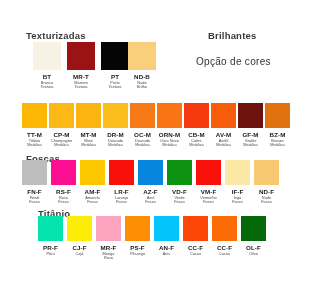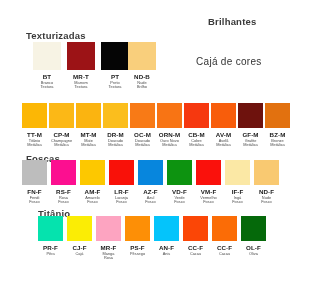--- a/index.html
+++ b/index.html
@@ -70,21 +70,21 @@
     line-height: 4.4px;
     text-align: center;
     margin-top: 1px;
     white-space: pre-line;
   }
 
   
   .abs { position: absolute; }
 
   #hdr-texturizadas { left: 26px;  top: 30px; }
-  #hdr-brilhantes   { left: 164px; top: 16px; padding-left: 44px; }
+  #hdr-brilhantes   { left: 164px; top: 30px; padding-left: 44px; }
   #hdr-metalicas    { left: 26px;  top: 90px; }
   #hdr-foscas       { left: 26px;  top: 153px; text-align: center; }
   #hdr-pasteis      { left: 38px;  top: 208px; }
   #headline-opcao   { left: 196px; top: 56px; }
 
   #row-texturizadas { left: 33px;  top: 42px; gap: 6px; }
   #row-brilhantes   { left: 128px; top: 42px; }
   #row-metalicas    { left: 22px;  top: 103px; gap: 2px; }
   #row-foscas       { left: 22px;  top: 160px; gap: 4px; }
   #row-pasteis      { left: 38px;  top: 216px; gap: 4px; }
@@ -96,21 +96,21 @@
 
   <div class="abs section-header" id="hdr-texturizadas">Texturizadas</div>
 
   <div class="abs section-header" id="hdr-brilhantes">Brilhantes</div>
 
 
   <div class="abs section-header" id="hdr-foscas">Foscas</div>
 
   <div class="abs section-header" id="hdr-pasteis">Titânio</div>
 
-  <div class="abs headline" id="headline-opcao">Cajá de  cores</div>
+  <div class="abs headline" id="headline-opcao">Opção de  cores</div>
 
   <div class="abs row" id="row-texturizadas">
       <div class="cell">
         <div class="chip lg" style="background: rgb(247, 243, 228);"></div>
         <div class="code">BT</div>
         <div class="desc">Branco
 Textura</div>
       </div>
       <div class="cell">
         <div class="chip lg" style="background: rgb(156, 19, 22);"></div>

